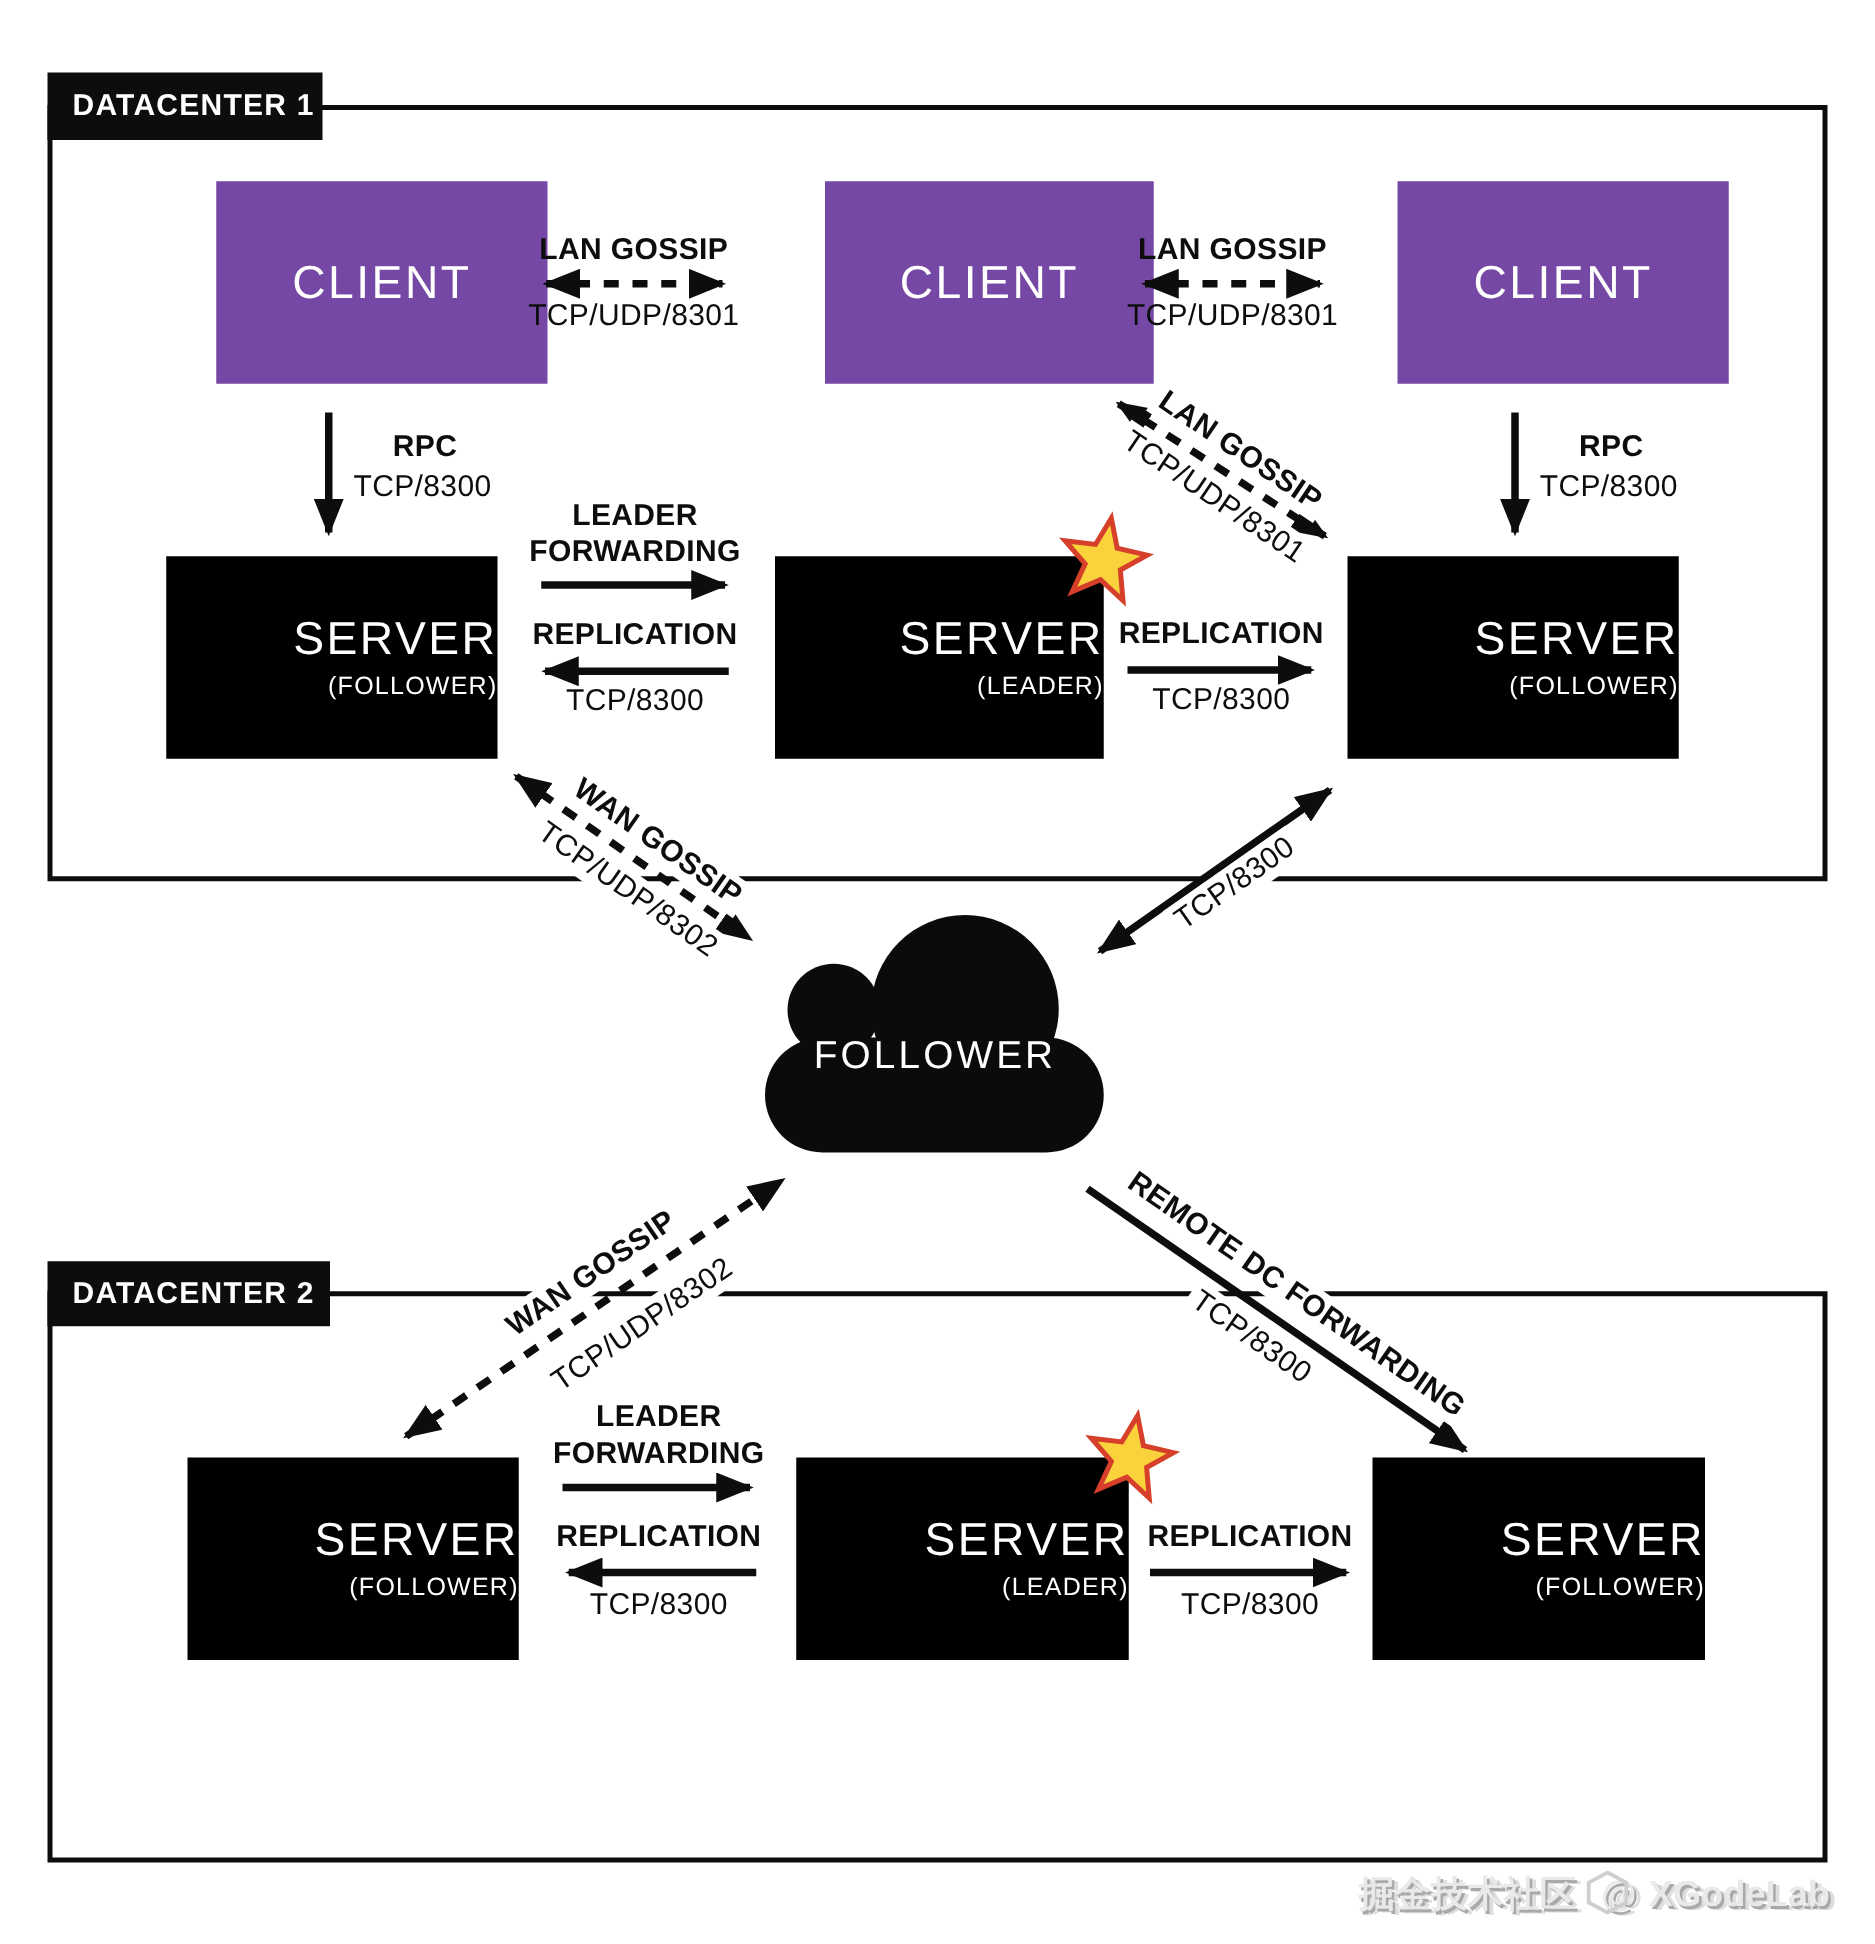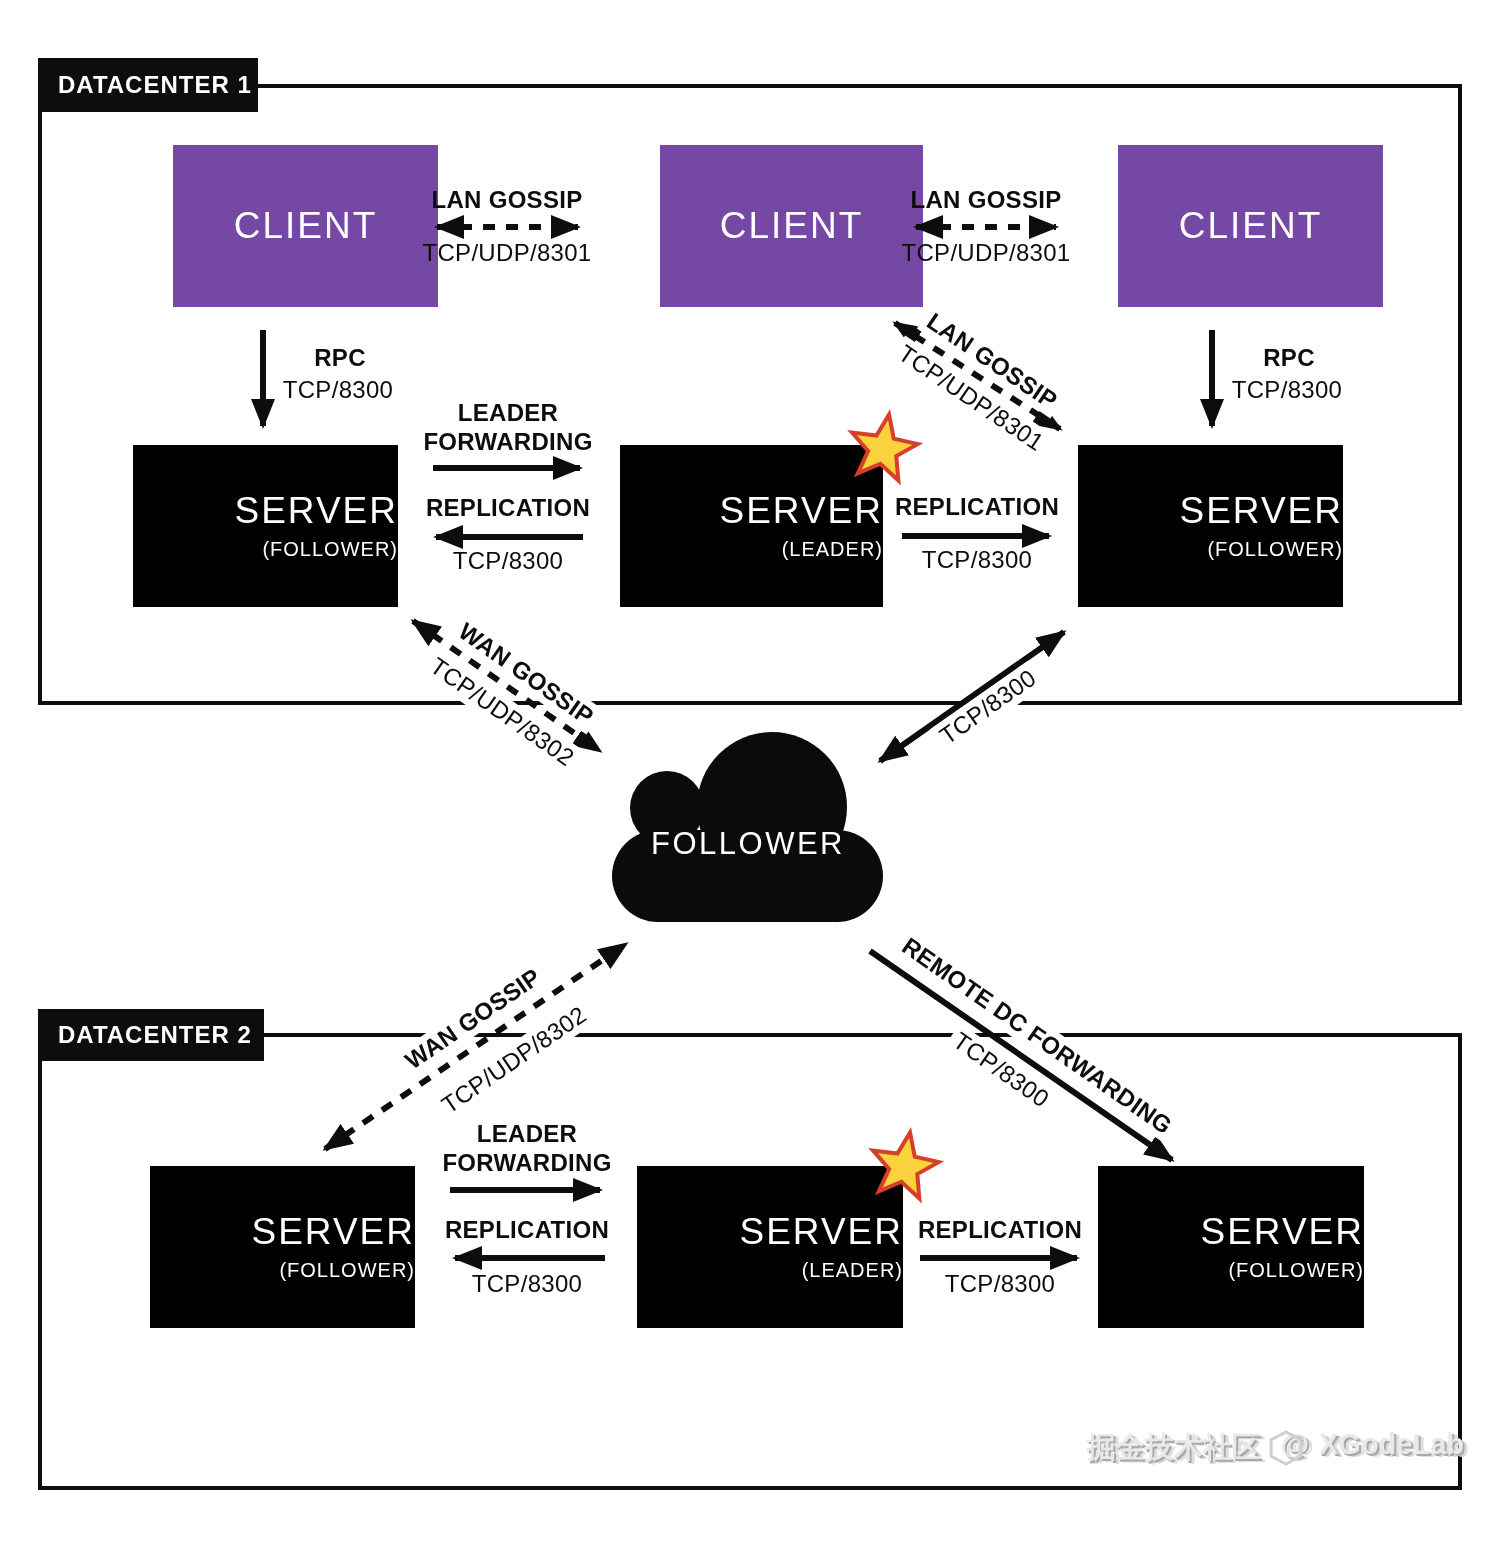--- a/index.html
+++ b/index.html
@@ -36,22 +36,22 @@
   #wires { position:absolute; left:0; top:0; z-index:2; pointer-events:none; }
   .wire { stroke:#0d0d0d; stroke-width:6; fill:none; }
   .wire.dashed { stroke-dasharray:12 11; }
   
   .internet-label {
     position:absolute; transform:translate(-50%,-50%); color:#ffffff;
     font-size:31px; font-weight:400; letter-spacing:2.5px; z-index:3;
   }
   
   .watermark {
-    position:absolute; top:1428px; right:36px; z-index:5;
-    display:flex; gap:8px;
+    position:absolute; top:1494px; right:36px; z-index:5;
+    display:flex; align-items:center; gap:8px;
     font-size:29px; font-weight:bold; color:#e9e9e9;
     text-shadow:2px 2px 0 #a9a9a9, 5px 3px 0 #dedede;
   }
   .watermark .hex { position:relative; top:2px; }
 </style>
 </head>
 <body>
 
 <div id="stage">
 

